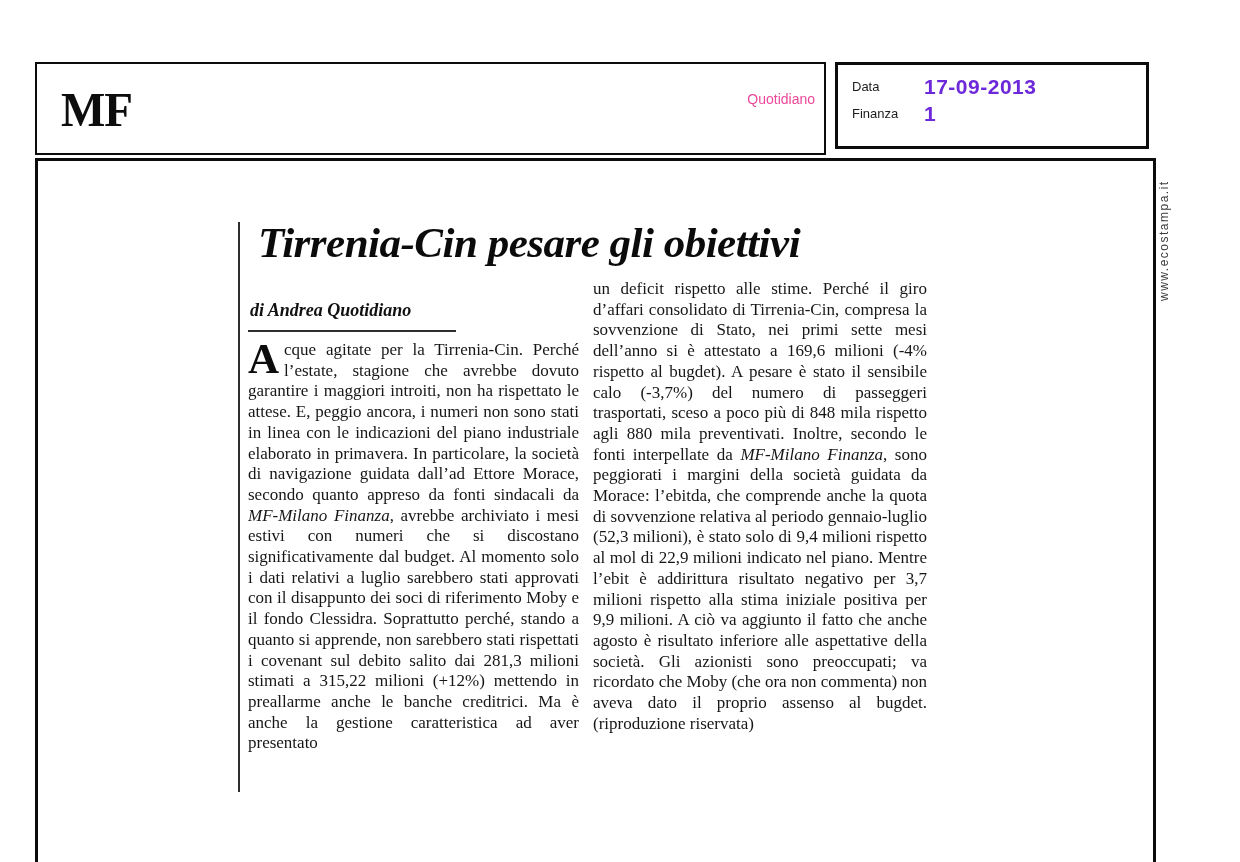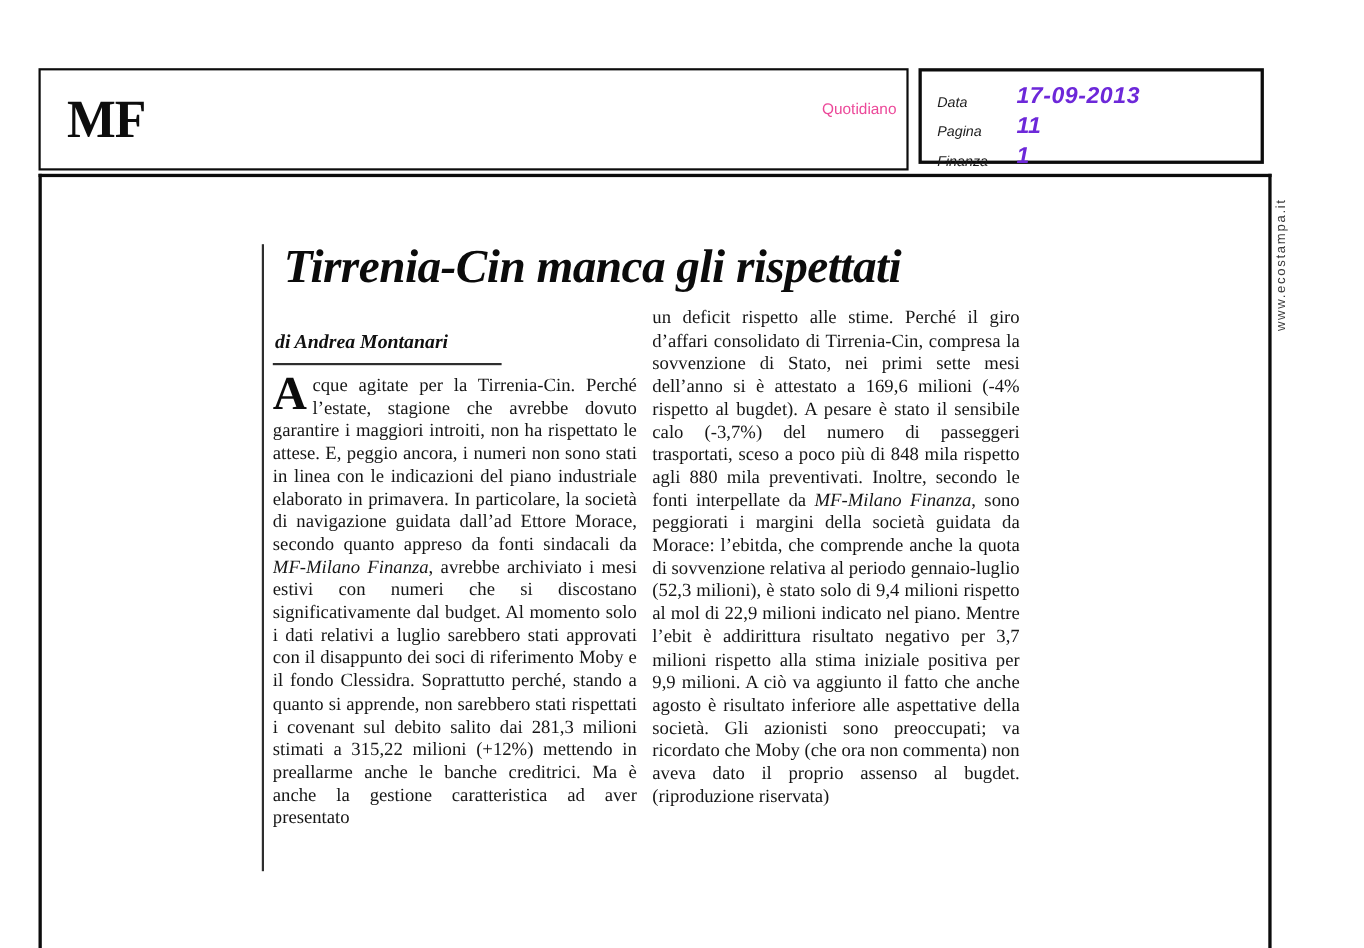--- a/index.html
+++ b/index.html
@@ -42,21 +42,21 @@
 
   .clipping-meta-box {
     position: absolute;
     left: 835px; top: 62px;
     width: 314px; height: 87px;
     border: 3px solid #0c0c0c;
     background: #fff;
     padding: 8px 0 0 14px;
     box-sizing: border-box;
   }
-  .meta-row { display: flex; align-items: flex-end; height: 27px; font-style: italic; }
+  .meta-row { display: flex; align-items: center; height: 27px; }
   .meta-label {
     width: 72px;
     font-family: "Liberation Sans", "DejaVu Sans", sans-serif;
     font-size: 13px;
     color: #1c1c1c;
   }
   .meta-value {
     font-family: "Liberation Sans", "DejaVu Sans", sans-serif;
     font-size: 21px;
     font-weight: bold;
@@ -149,38 +149,34 @@
     <div class="mf-logo">MF</div>
     <div class="publication-type">Quotidiano</div>
   </div>
 
   <div class="clipping-meta-box">
     <div class="meta-row">
       <span class="meta-label">Data</span>
       <span class="meta-value">17-09-2013</span>
     </div>
     <div class="meta-row">
-      <span class="meta-label">Pagina</span>
-      <span class="meta-value">11</span>
-    </div>
-    <div class="meta-row">
       <span class="meta-label">Finanza</span>
       <span class="meta-value">1</span>
     </div>
   </div>
 
   <div class="main-article-box"></div>
 
   <div class="watermark">www.ecostampa.it</div>
 
   <div class="column-rule"></div>
 
-  <div class="headline">Tirrenia-Cin manca gli rispettati</div>
+  <div class="headline">Tirrenia-Cin pesare gli obiettivi</div>
 
-  <div class="byline">di Andrea Montanari</div>
+  <div class="byline">di Andrea Quotidiano</div>
   <div class="byline-rule"></div>
 
   <div class="body-col col-left">
     <span class="drop-cap">A</span><span><span>cque agitate per la Tirrenia-Cin. Perché l’estate, stagione che avrebbe dovuto garantire i maggiori introiti, non ha rispettato le attese. E, peggio ancora, i numeri non sono stati in linea con le indicazioni del piano industriale elaborato in primavera. In particolare, la società di navigazione guidata dall’ad Ettore Morace, secondo quanto appreso da fonti sindacali da </span><i>MF-Milano Finanza</i><span>, avrebbe archiviato i mesi estivi con numeri che si discostano significativamente dal budget. Al momento solo i dati relativi a luglio sarebbero stati approvati con il disappunto dei soci di riferimento Moby e il fondo Clessidra. Soprattutto perché, stando a quanto si apprende, non sarebbero stati rispettati i covenant sul debito salito dai 281,3 milioni stimati a 315,22 milioni (+12%) mettendo in preallarme anche le banche creditrici. Ma è anche la gestione caratteristica ad aver presentato</span></span>
   </div>
 
   <div class="body-col col-right">
     <span><span>un deficit rispetto alle stime. Perché il giro d’affari consolidato di Tirrenia-Cin, compresa la sovvenzione di Stato, nei primi sette mesi dell’anno si è attestato a 169,6 milioni (-4% rispetto al bugdet). A pesare è stato il sensibile calo (-3,7%) del numero di passeggeri trasportati, sceso a poco più di 848 mila rispetto agli 880 mila preventivati. Inoltre, secondo le fonti interpellate da </span><i>MF-Milano Finanza</i><span>, sono peggiorati i margini della società guidata da Morace: l’ebitda, che comprende anche la quota di sovvenzione relativa al periodo gennaio-luglio (52,3 milioni), è stato solo di 9,4 milioni rispetto al mol di 22,9 milioni indicato nel piano. Mentre l’ebit è addirittura risultato negativo per 3,7 milioni rispetto alla stima iniziale positiva per 9,9 milioni. A ciò va aggiunto il fatto che anche agosto è risultato inferiore alle aspettative della società. Gli azionisti sono preoccupati; va ricordato che Moby (che ora non commenta) non aveva dato il proprio assenso al bugdet. (riproduzione riservata)</span></span>
   </div>
 

